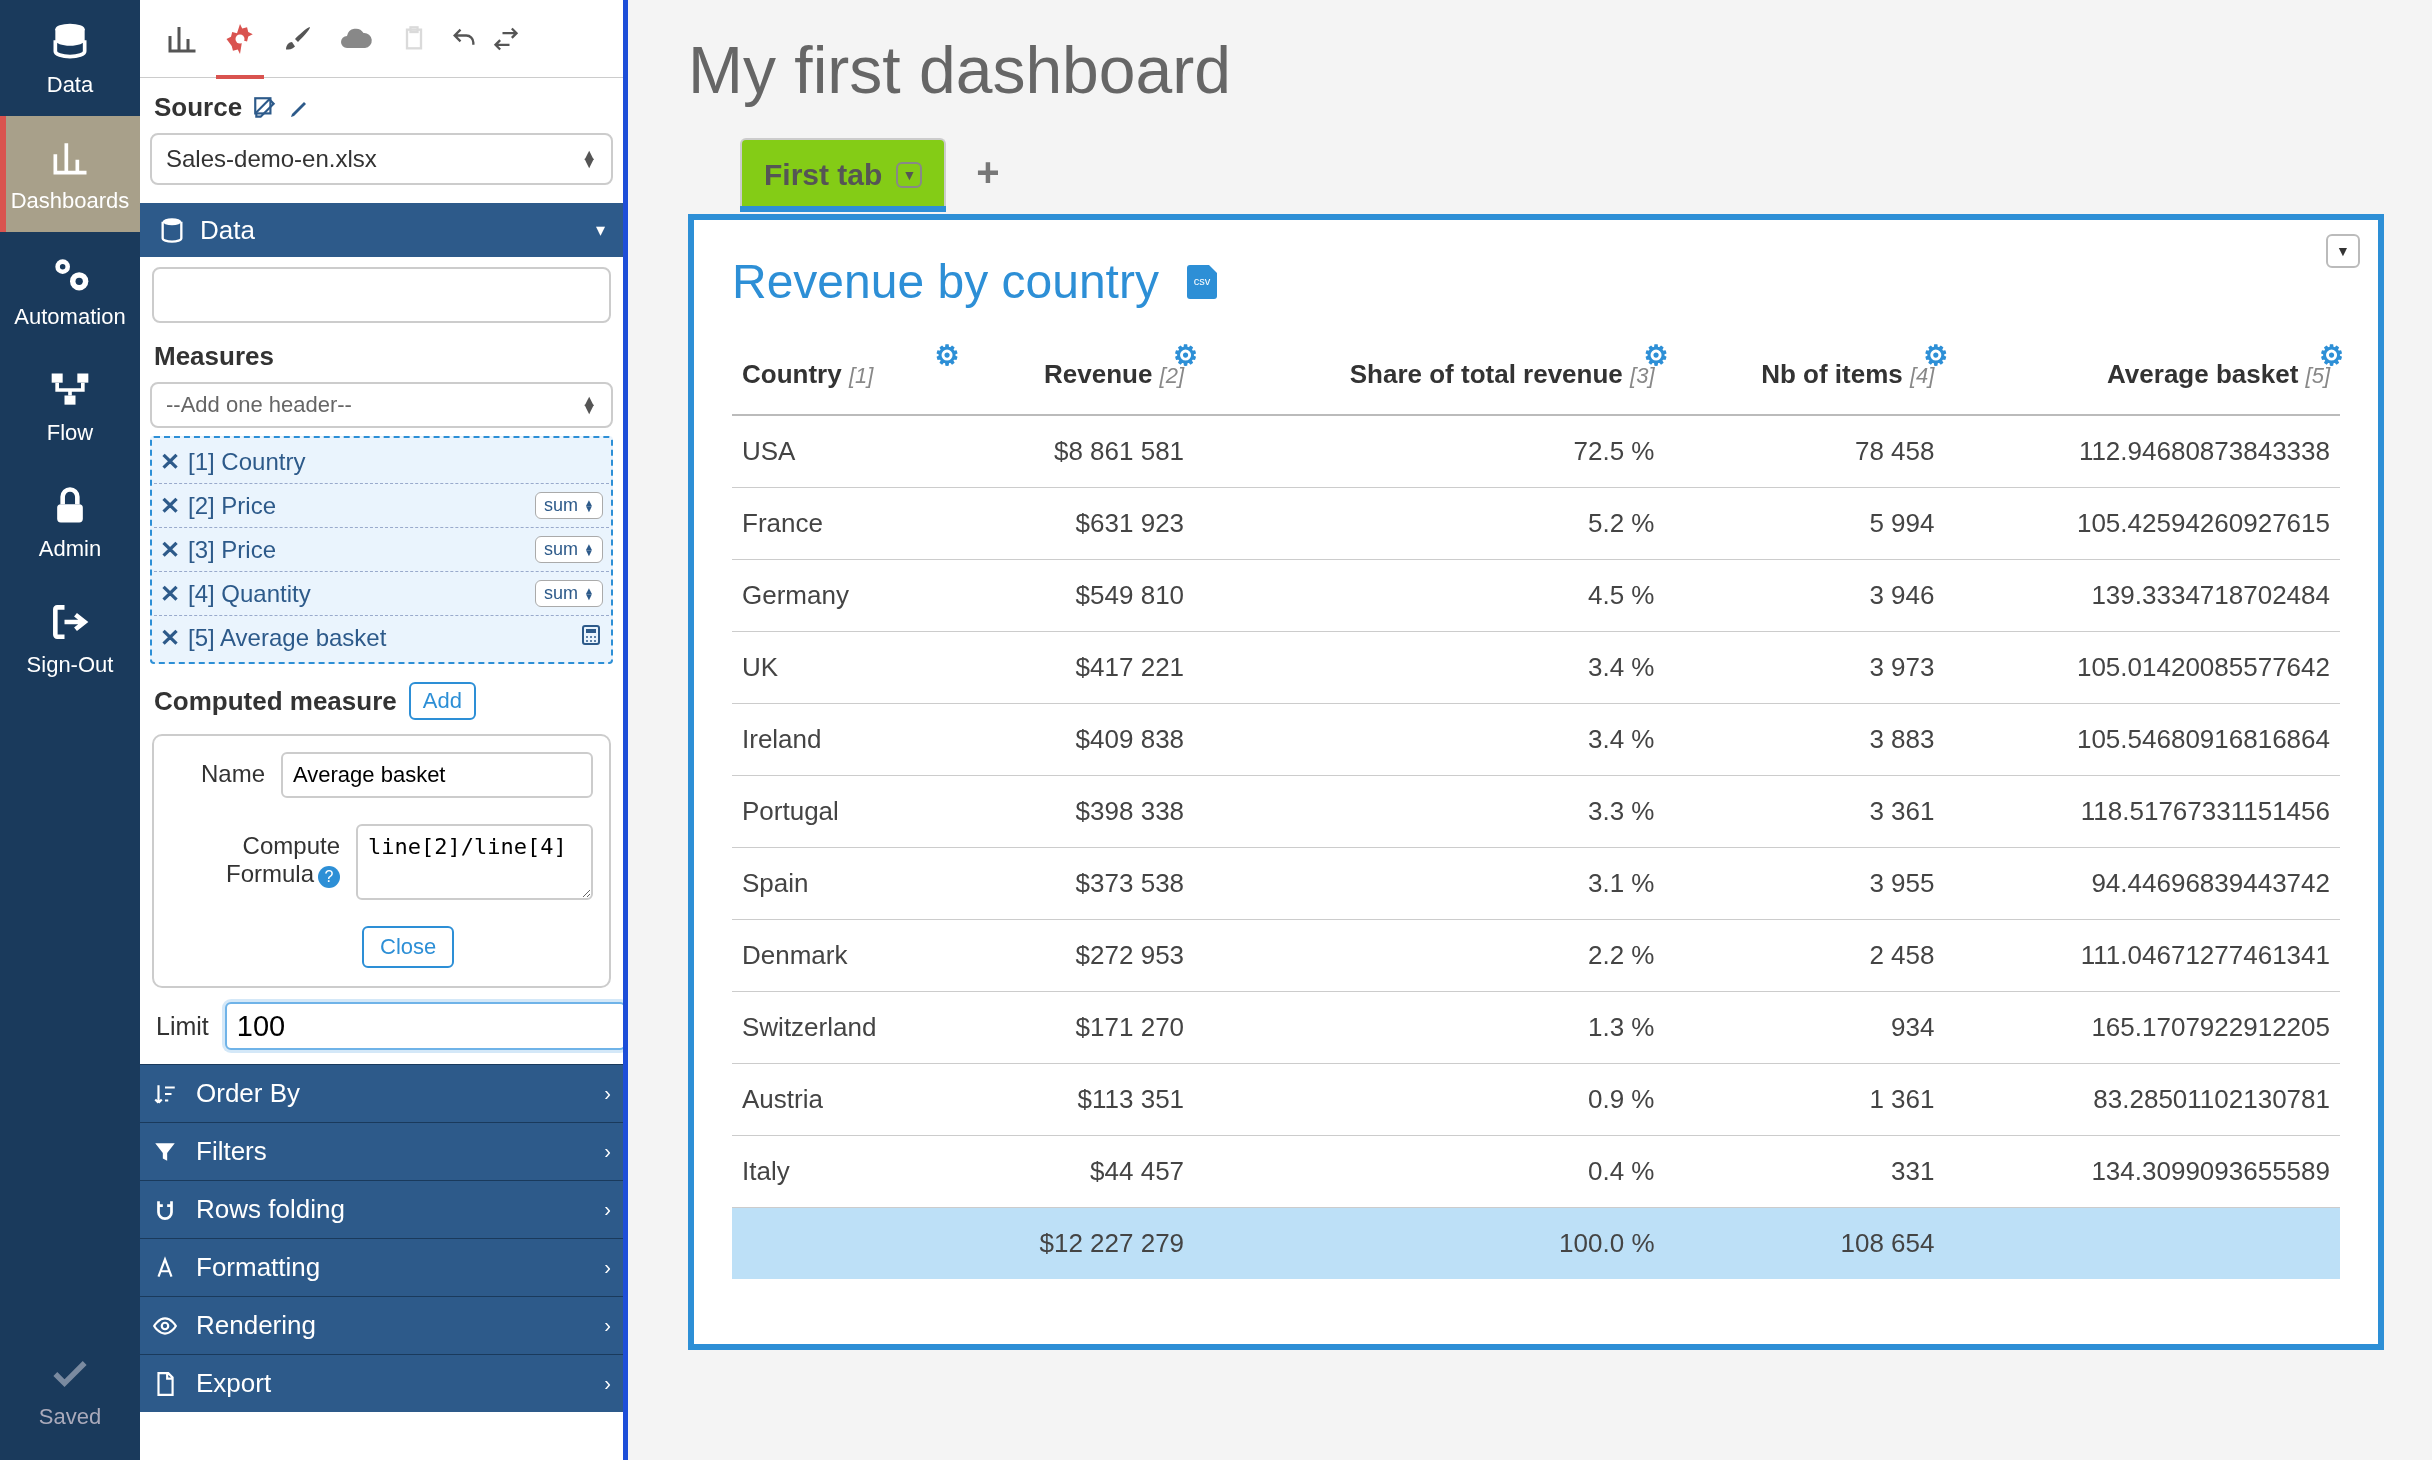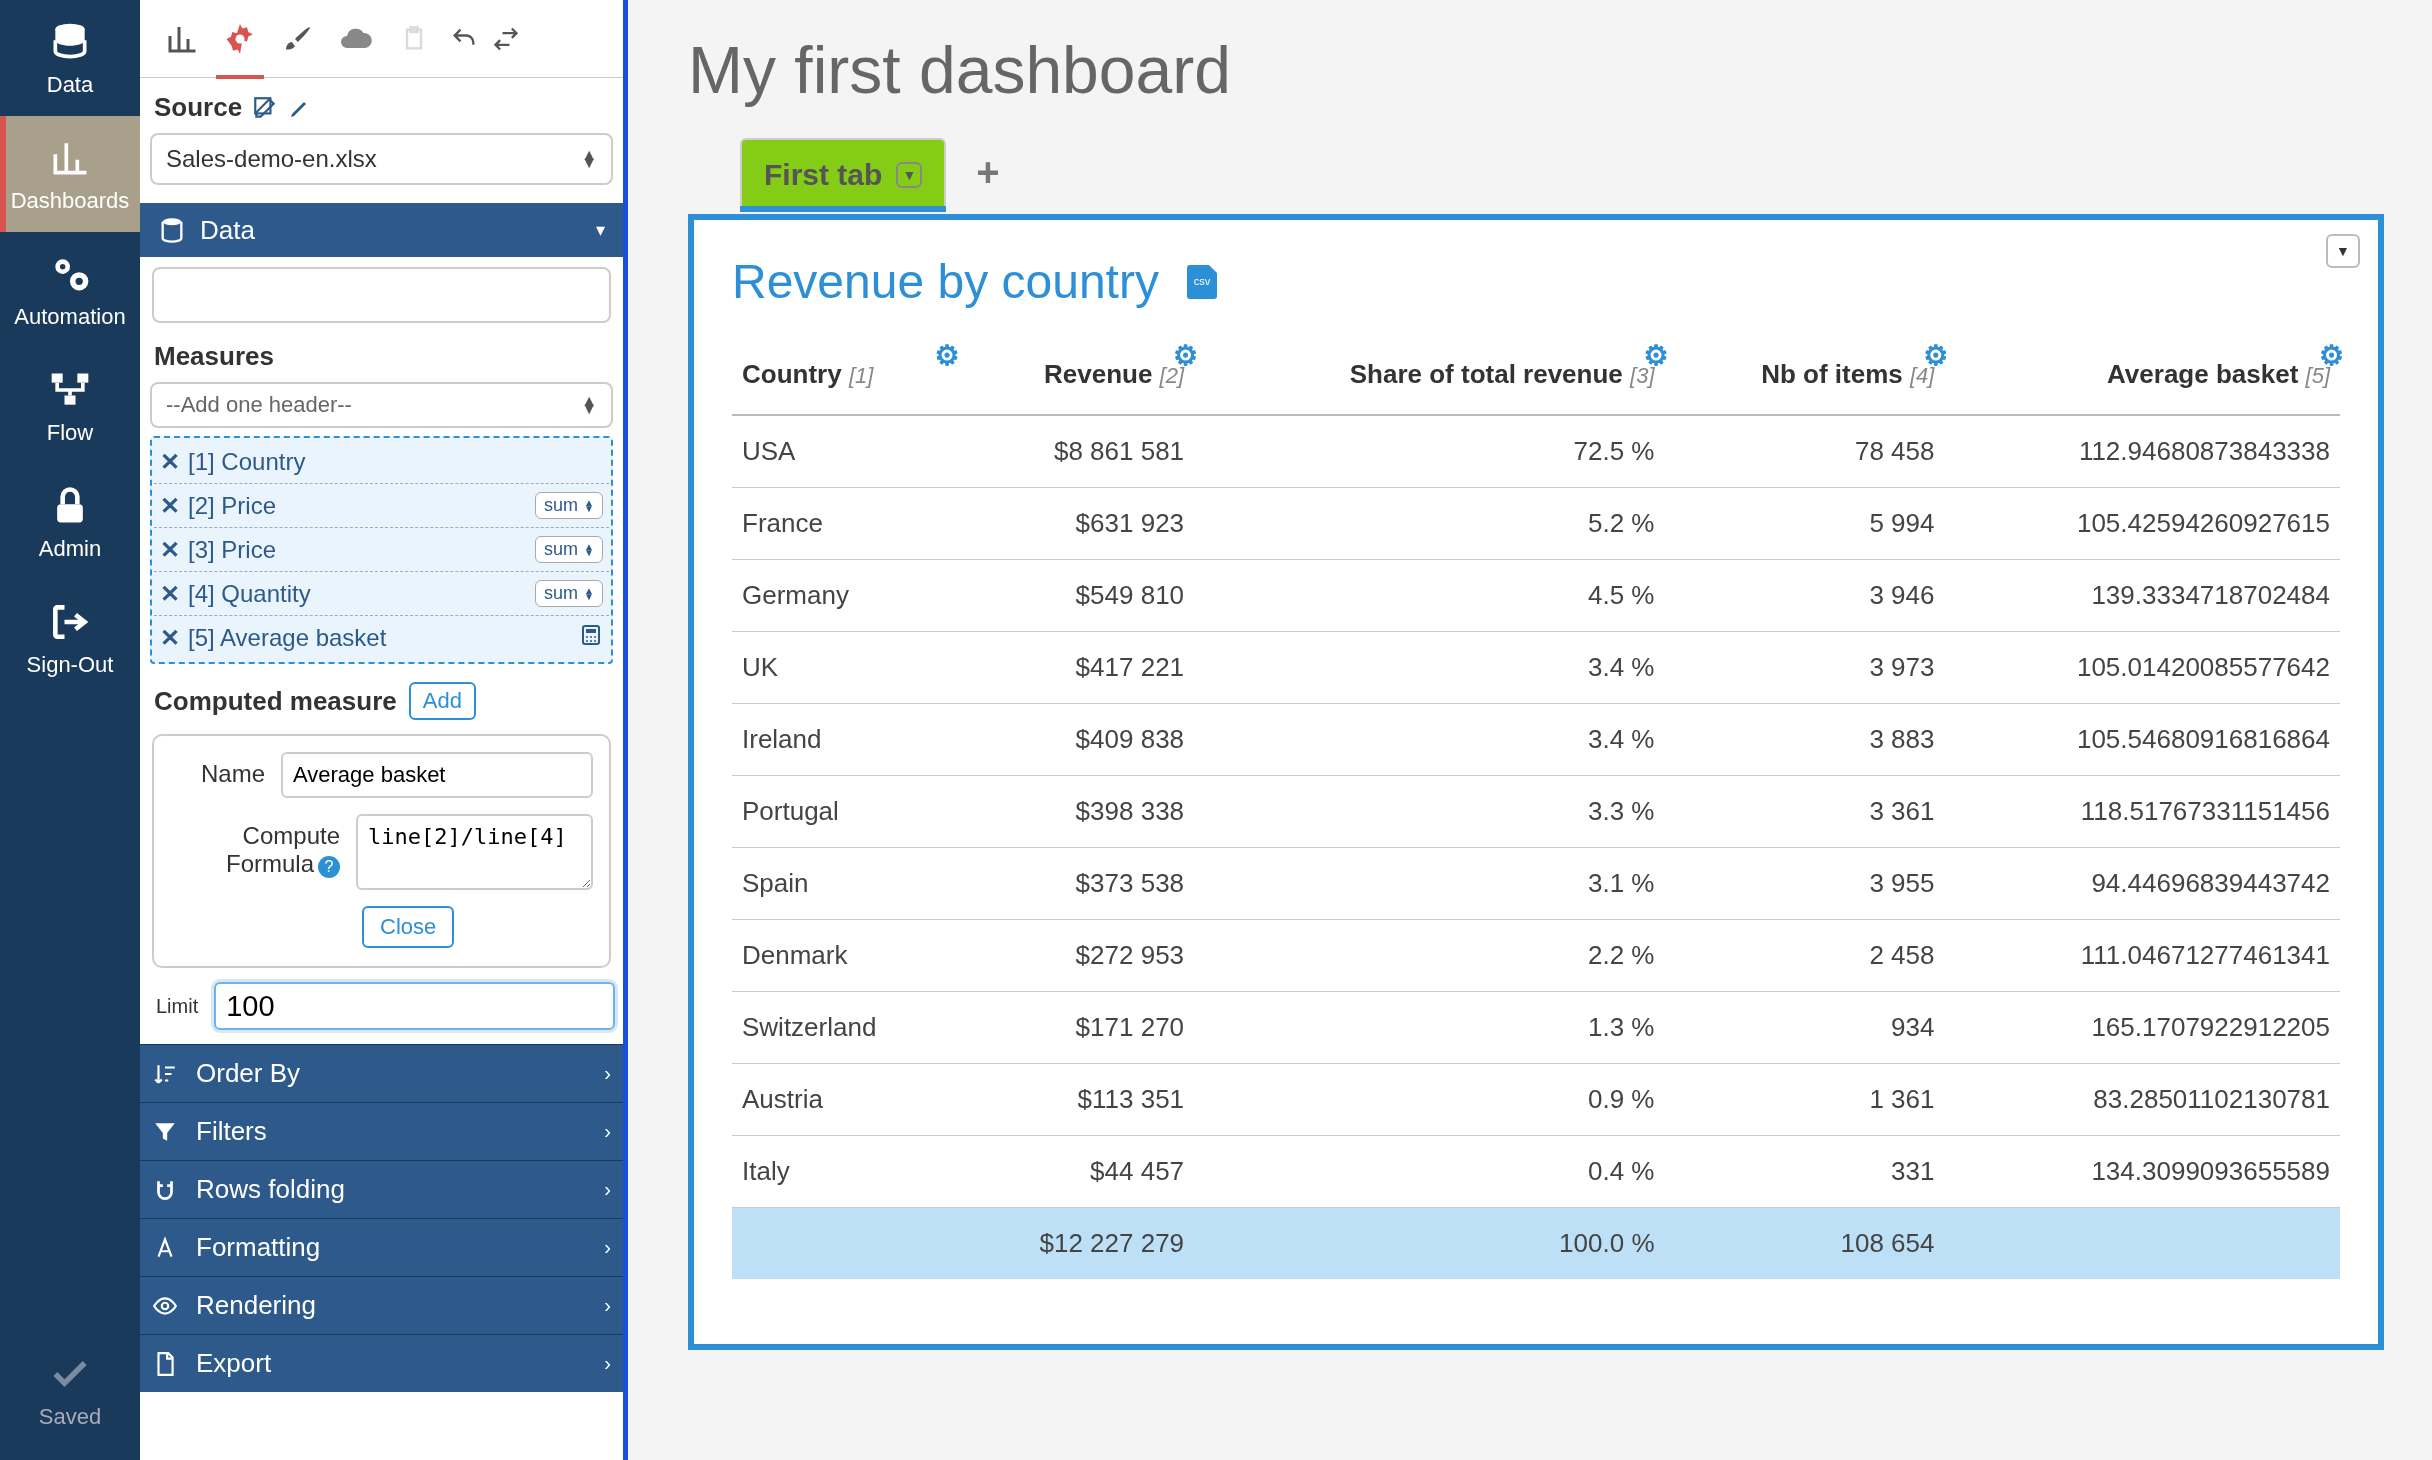--- a/index.html
+++ b/index.html
@@ -39,29 +39,29 @@
 .measure-row:last-child { border-bottom: none; }
 .measure-row .x { font-weight: bold; cursor: pointer; width: 20px; }
 .measure-row .agg { margin-left: auto; border: 1px solid #aaa; border-radius: 6px; font-size: 18px; padding: 2px 8px; background: #fff; display: flex; align-items: center; gap: 6px; }
 .measure-row .calc { margin-left: auto; }
 
 .computed-row { display: flex; align-items: center; gap: 12px; padding: 18px 4px 10px; }
 .computed-row .lbl { font-weight: 600; font-size: 26px; }
 .btn-add { border: 2px solid #2d8fd6; color: #2d8fd6; background: #fff; border-radius: 6px; padding: 4px 12px; font-size: 22px; cursor: pointer; }
 
 .computed-box { border: 2px solid #ccc; border-radius: 10px; padding: 16px 16px 18px; margin: 4px 2px 14px; }
-.cf-row { display: flex; align-items: flex-start; gap: 16px; margin-bottom: 16px; }
+.cf-row { display: flex; align-items: flex-start; gap: 16px; margin-bottom: 26px; }
 .cf-row .lab { width: 170px; text-align: right; font-size: 24px; color: #333; padding-top: 8px; }
 .cf-row input[type=text] { flex: 1; border: 2px solid #ccc; border-radius: 6px; height: 46px; padding: 0 10px; font-size: 22px; }
 .cf-row textarea { flex: 1; border: 2px solid #ccc; border-radius: 6px; height: 76px; padding: 8px 10px; font-size: 22px; resize: both; }
 .btn-close { border: 2px solid #2d8fd6; color: #2d8fd6; background: #fff; border-radius: 6px; padding: 6px 16px; font-size: 22px; margin-left: 192px; cursor: pointer; }
 .help-q { display: inline-block; width: 22px; height: 22px; border-radius: 50%; background: #2d8fd6; color: #fff; text-align: center; font-size: 16px; line-height: 22px; margin-left: 4px; }
 
 .limit-row { display: flex; align-items: center; gap: 16px; padding: 0 6px 14px; }
-.limit-row .lab { width: 170px; text-align: right; font-size: 20px; }
+.limit-row .lab { width: 170px; text-align: right; font-size: 25px; }
 .limit-row input { flex: 1; border: 2px solid #6fb3e8; border-radius: 6px; height: 48px; padding: 0 10px; font-size: 29px; box-shadow: 0 0 0 3px rgba(111,179,232,0.3); }
 
 .acc-item { background: #2d5a8a; color: #fff; height: 58px; display: flex; align-items: center; padding: 0 22px; gap: 18px; font-size: 26px; margin: 0 -10px; border-top: 1px solid #1a3a5c; cursor: pointer; }
 .acc-item .chev-r { margin-left: auto; font-size: 20px; }
 
 
 .main { position: absolute; left: 628px; top: 0; right: 0; height: 1460px; background: #f4f4f4; padding: 0 0 0 60px; }
 .dash-title { font-size: 66px; font-weight: 300; color: #666; padding: 32px 0 30px; }
 
 .tabs-row { display: flex; align-items: center; gap: 20px; padding-left: 52px; }

